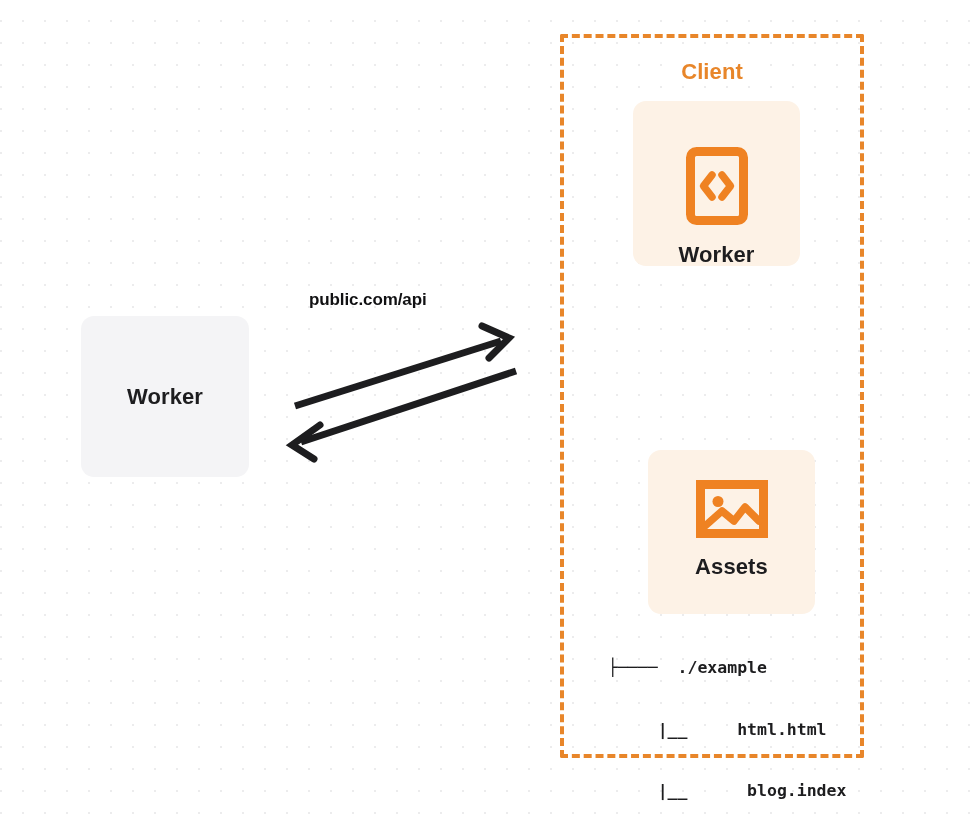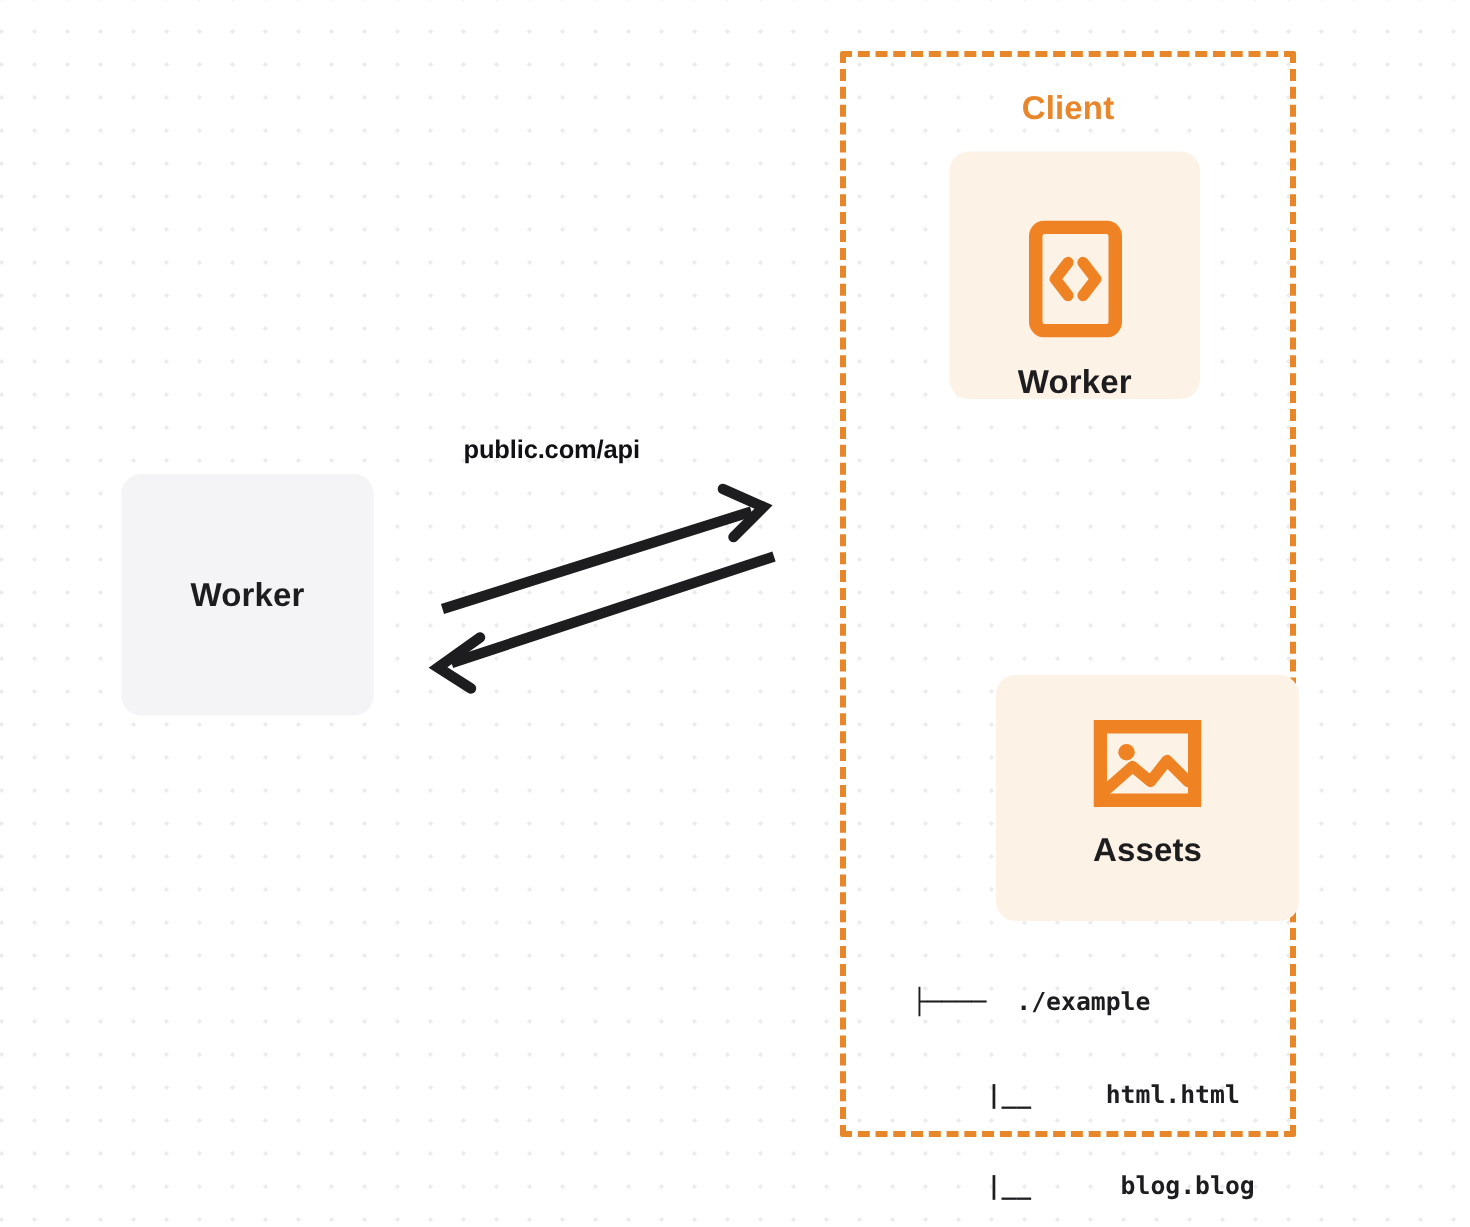--- a/index.html
+++ b/index.html
@@ -80,23 +80,23 @@
     left: 633px;
     top: 101px;
     width: 167px;
     height: 165px;
     background-color: #fdf2e6;
     justify-content: flex-end;
     padding-top: 26px;
   }
 
   .node-assets {
-    left: 664px;
+    left: 648px;
     top: 450px;
-    width: 202px;
+    width: 167px;
     height: 164px;
     background-color: #fdf2e6;
     justify-content: flex-start;
     padding-top: 28px;
   }
 
   .node-icon {
     margin-bottom: 19px;
     line-height: 0;
   }
@@ -182,17 +182,17 @@
       <line x1="516" y1="371" x2="301" y2="442" stroke="#1d1d1f" stroke-width="7" stroke-linecap="butt"></line>
       <path d="M320 425 L292 445 L314 459" stroke="#1d1d1f" stroke-width="7" fill="none" stroke-linecap="round" stroke-linejoin="miter"></path>
     </g>
   </svg>
 
   <div class="arrow-label">public.com/api</div>
 
   <div class="file-tree">
     <span class="tree-row">├────  ./example</span>
     <span class="tree-row">     |__     html.html</span>
-    <span class="tree-row">     |__      blog.blog</span>
+    <span class="tree-row">     |__      blog.index</span>
     
   </div>
 
 </div>
 
 </body></html>

